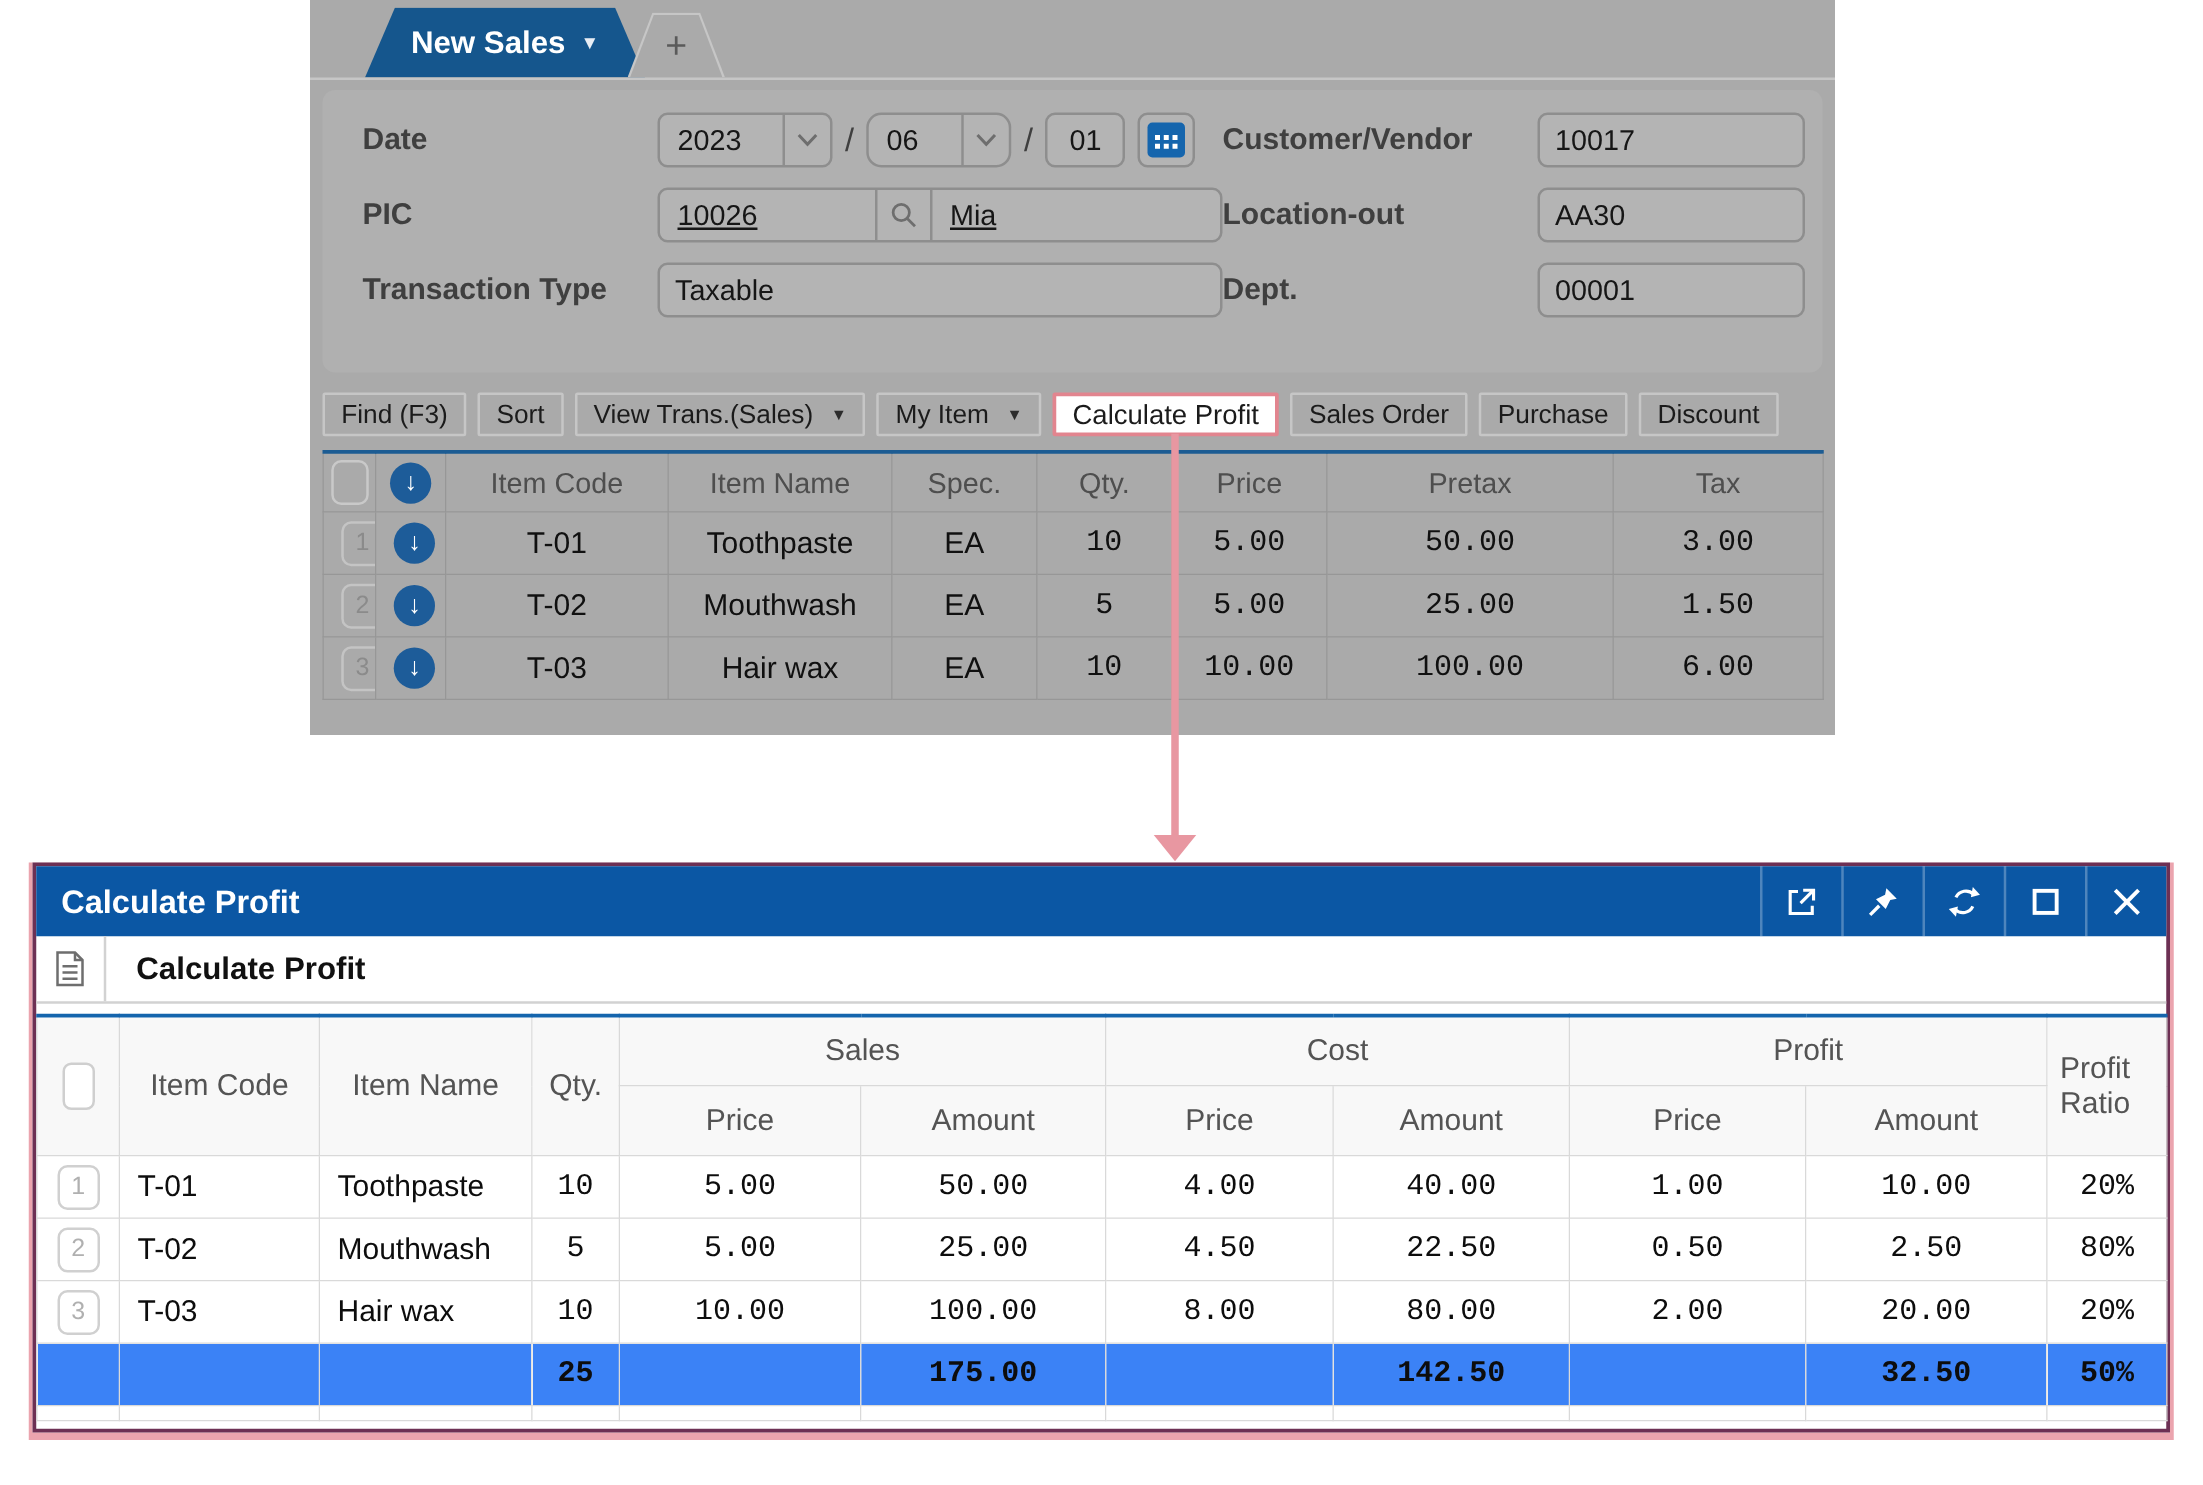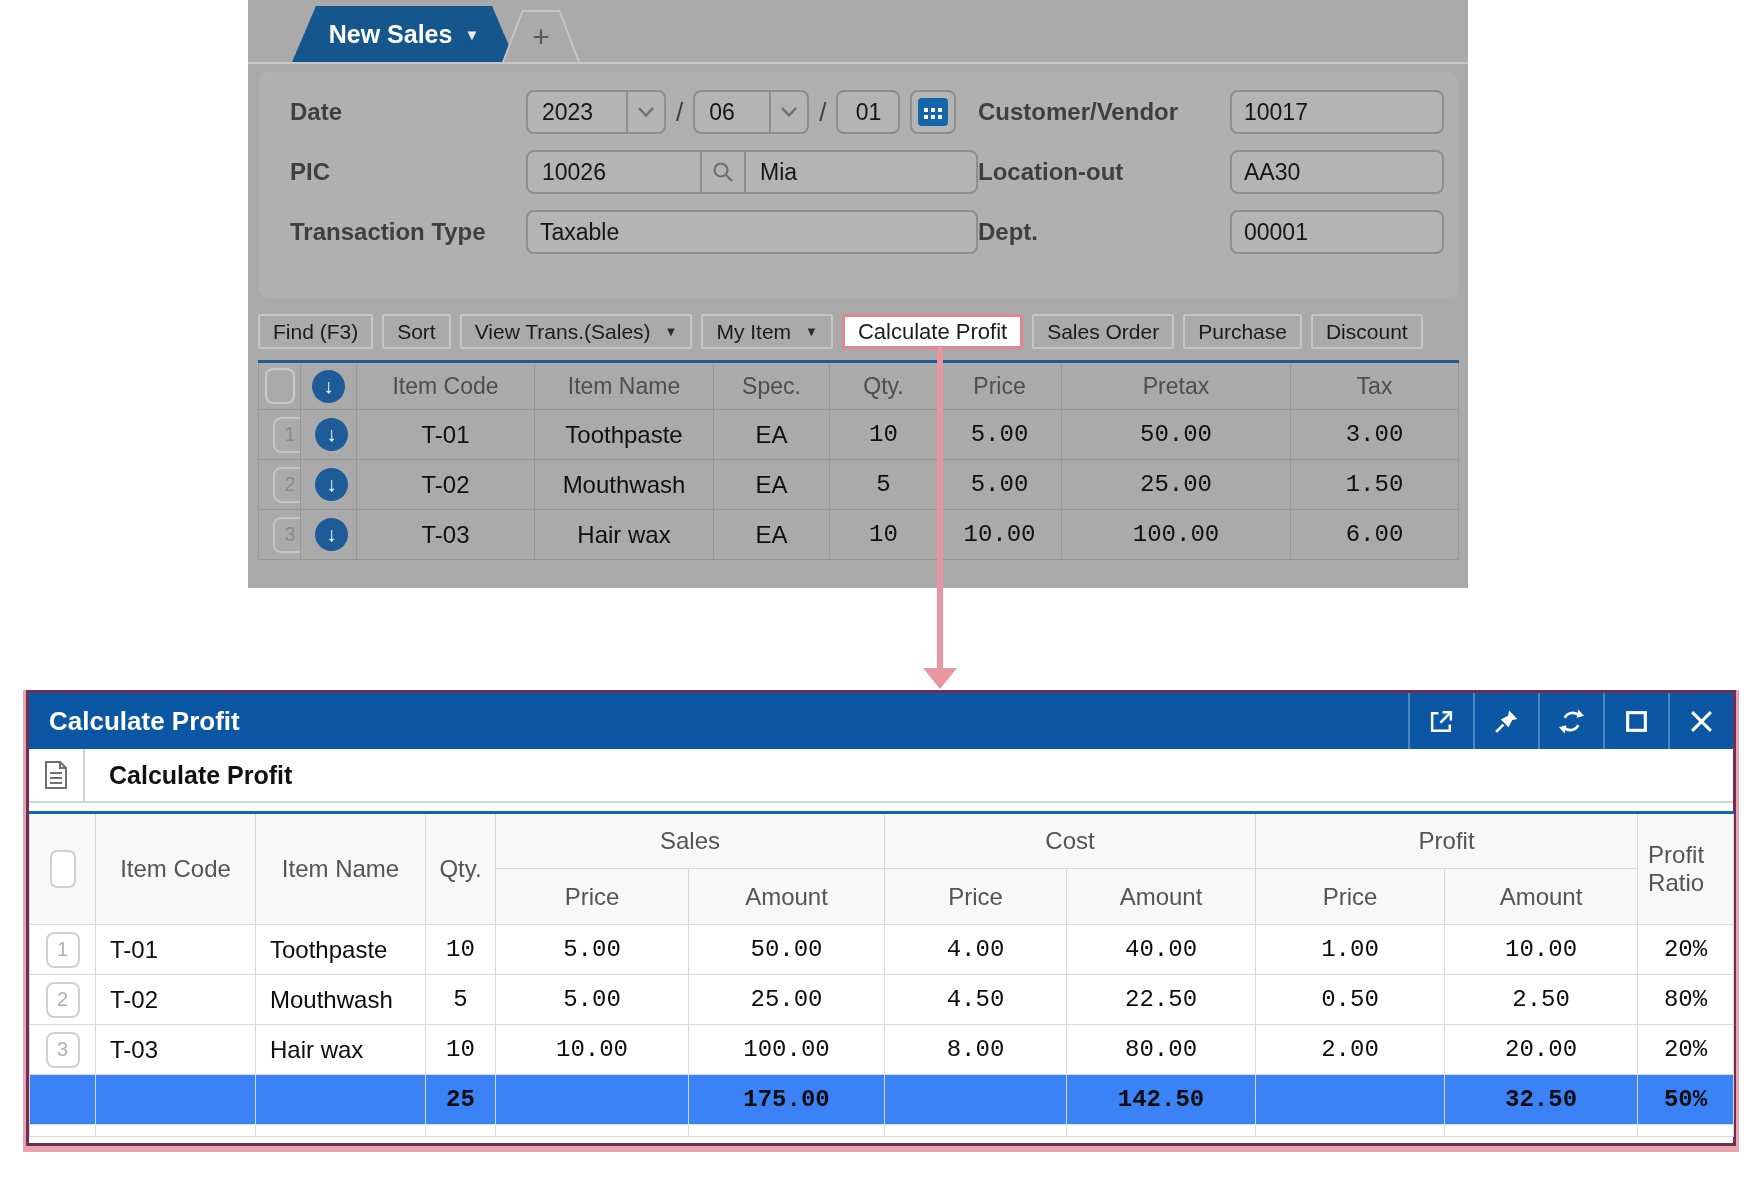--- a/index.html
+++ b/index.html
@@ -30,21 +30,21 @@
     display:flex; align-items:center; padding:0 12px; font-size:23px; color:#161616; }
   .vcell { display:flex; align-items:center; gap:10px; }
   .slash { font-size:26px; color:#3f3f3f; }
   .gsel { padding:0; overflow:hidden; cursor:pointer;gap:32px; }
   .gsel-val { flex:1; padding-left:14px; }
   .gsel-chev { width:38px; align-self:stretch; border-left:2px solid #8e8e8e;
     display:flex; align-items:center; justify-content:center; }
   .daybox { width:64px; justify-content:center; }
   .calbtn { width:46px; height:44px; background:#b4b4b4; border:2px solid #8e8e8e; border-radius:8px;
     display:flex; align-items:center; justify-content:center; cursor:pointer; }
-  .picgroup { padding:0; overflow:hidden; width:452px; }
+  .picgroup { padding:0; overflow:hidden; width:452px;text-decoration:underline; }
   .pic-code { width:172px; padding-left:14px; }
   .pic-search { width:46px; align-self:stretch; border-left:2px solid #8e8e8e; border-right:2px solid #8e8e8e;
     display:flex; align-items:center; justify-content:center; cursor:pointer; }
   .pic-name { flex:1; padding-left:14px; }
   .rbox { width:100%; }
   .wide { width:452px; }
 
   .toolbar { position:absolute; left:10px; top:314px; width:1200px; display:flex; gap:9px; }
   .tbtn { height:35px; background:#aaaaaa; border:2px solid #c6c6c6; border-radius:2px;
     display:flex; align-items:center; padding:0 13px; font-size:21px; color:#1b1b1b;
@@ -117,21 +117,21 @@
     <div class="vcell">
       <div class="gbox gsel" style="width:140px;">
         <span class="gsel-val">2023</span>
         <span class="gsel-chev">
           <svg width="18" height="12" viewBox="0 0 18 12">
               <polyline points="2,2 9,9.5 16,2" fill="none" stroke="#6e6e6e" stroke-width="2.4"></polyline>
             </svg>
         </span>
       </div>
       <span class="slash">/</span>
-      <div class="gbox gsel" style="width:116px;">
+      <div class="gbox gsel" style="width:116px;border-radius:12px;">
         <span class="gsel-val">06</span>
         <span class="gsel-chev">
           <svg width="18" height="12" viewBox="0 0 18 12">
               <polyline points="2,2 9,9.5 16,2" fill="none" stroke="#6e6e6e" stroke-width="2.4"></polyline>
             </svg>
         </span>
       </div>
       <span class="slash">/</span>
       <div class="gbox daybox">01</div>
       <div class="calbtn">

